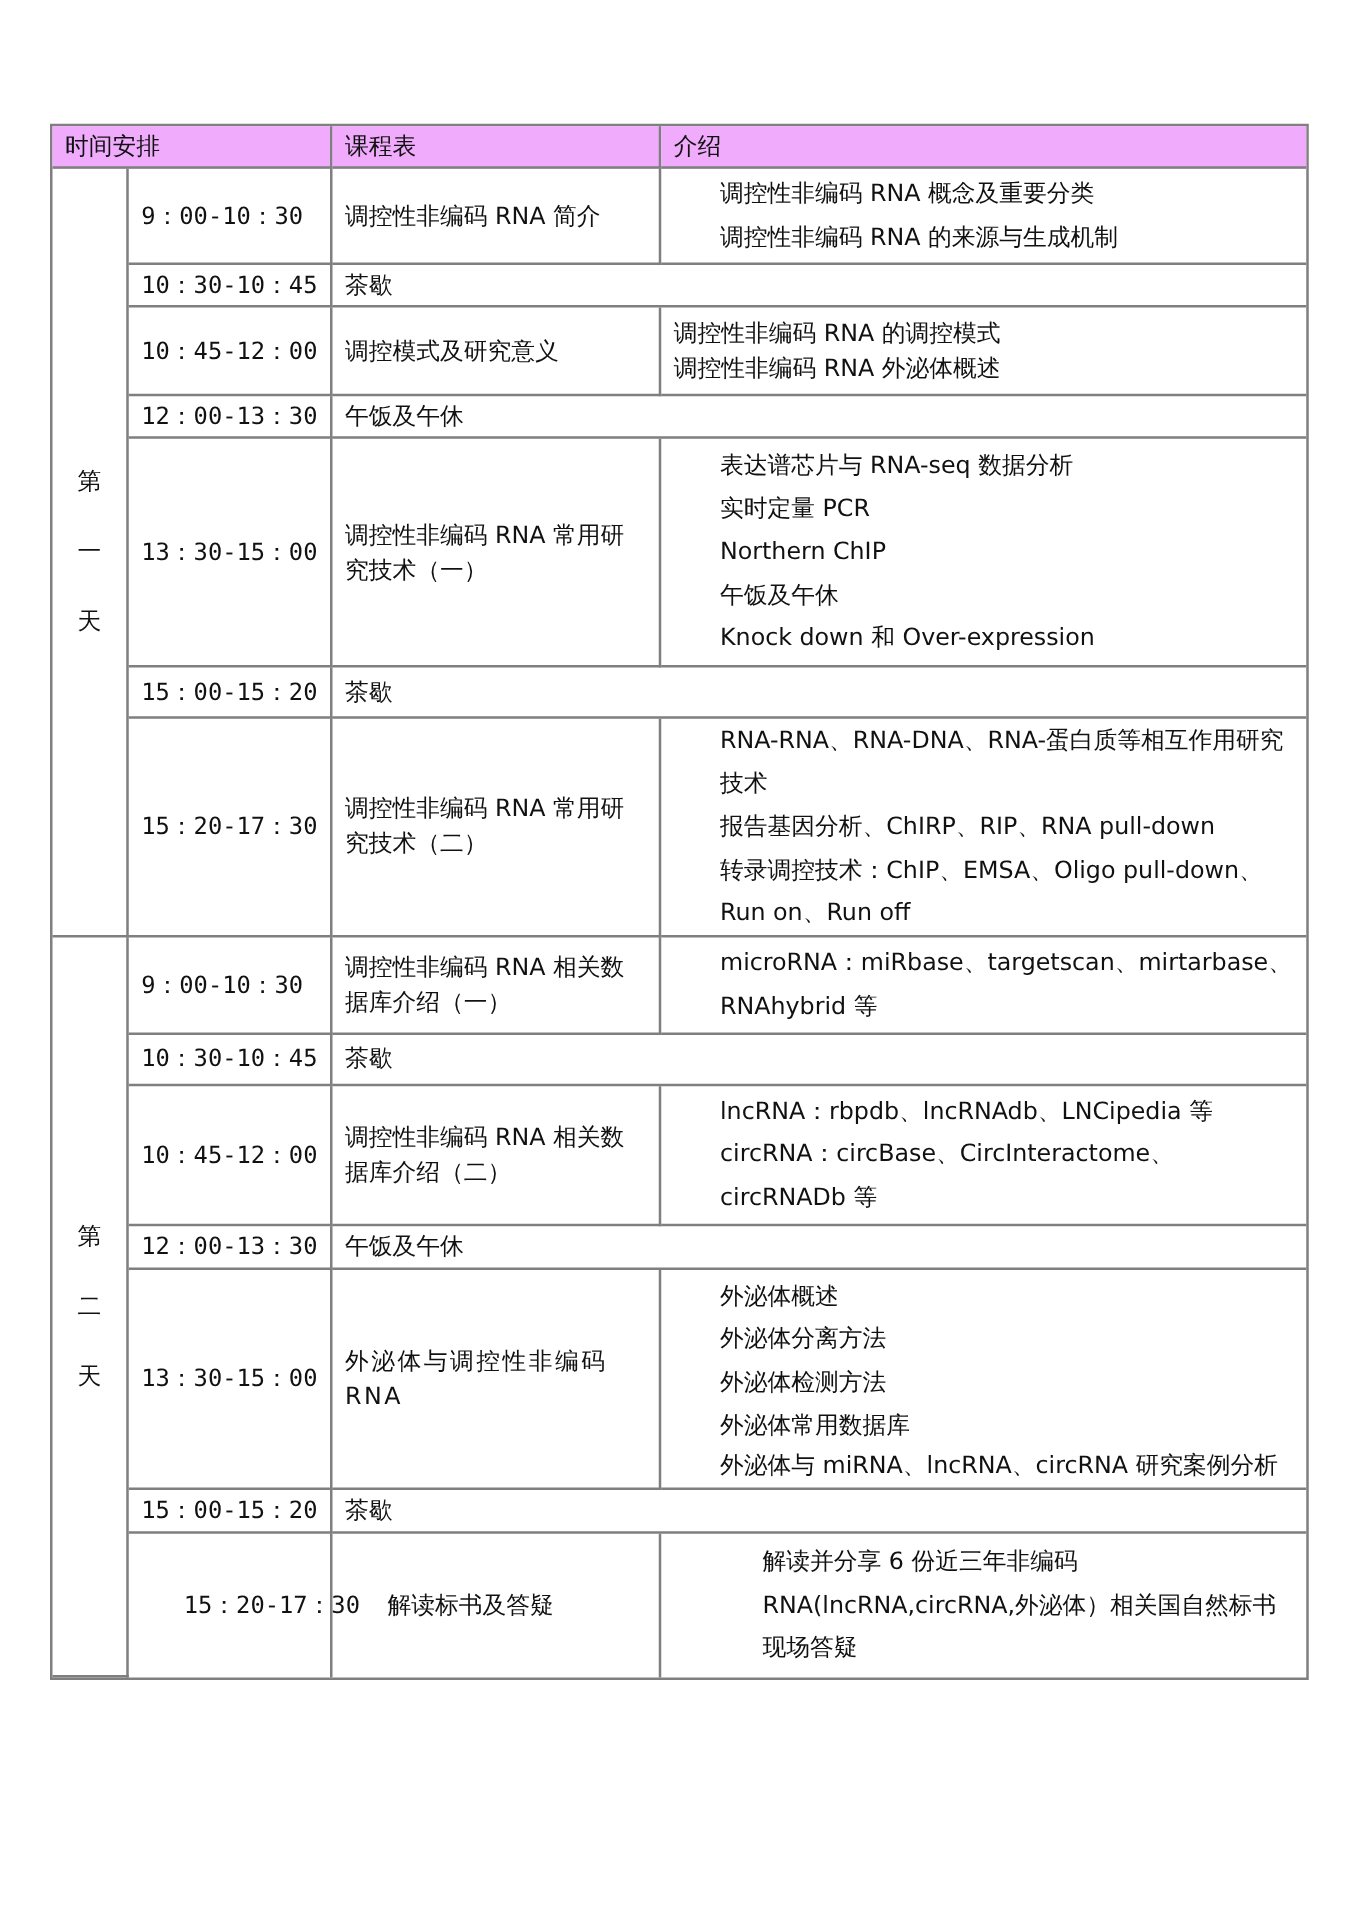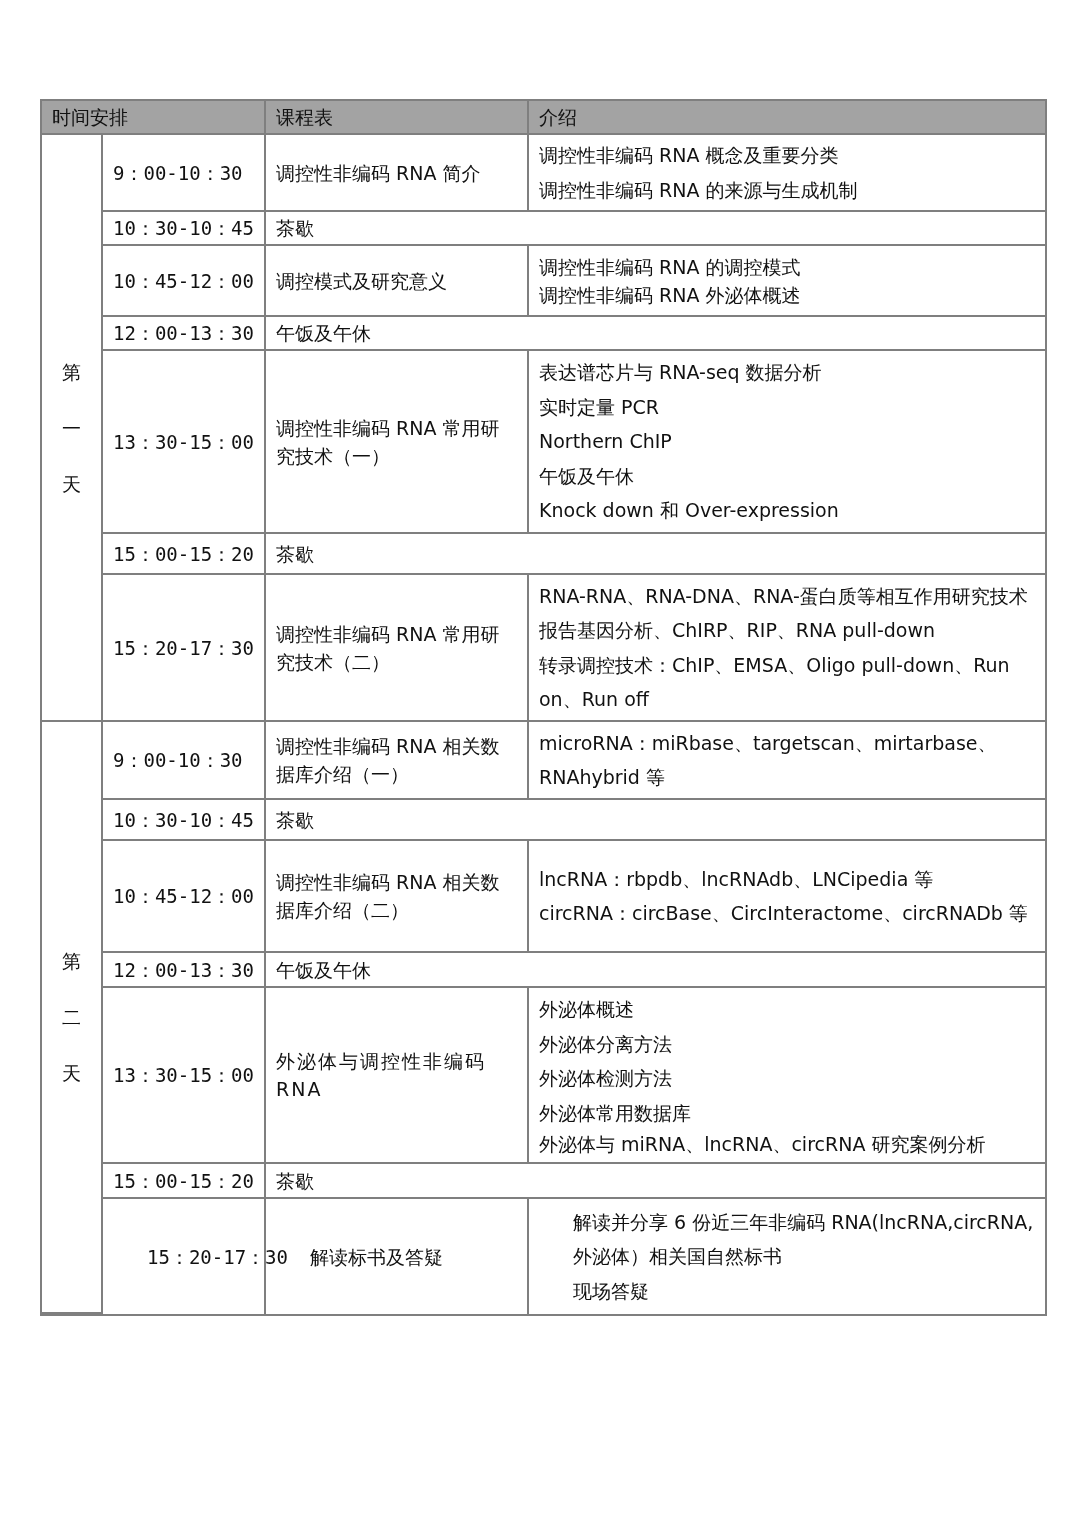--- a/index.html
+++ b/index.html
@@ -10,29 +10,29 @@
     border-collapse: separate; border-spacing: 0;
     border: 2px solid #7f7f7f; table-layout: fixed;
   }
   table.schedule td, table.schedule th {
     border-right: 2px solid #7f7f7f; border-bottom: 2px solid #7f7f7f;
     padding: 0 10px; font-size: 19px; line-height: 28px; vertical-align: middle;
     text-align: left; font-weight: normal; box-sizing: border-box;
   }
   table.schedule tr > *:last-child { border-right: none; }
   table.schedule tr:last-child > * { border-bottom: none; padding-left: 44px; }
-  th { background: #a3a3a3; height: 34px; }
+  th { background: #f0abfc; height: 34px; }
   td.day { text-align: center !important; font-size: 24px; padding: 0;
            border-bottom: none; }
   td.day.d1 { border-bottom: 2px solid #7f7f7f !important; }
   .day-char { display: block; line-height: 56px; }
   td.time { font-family: "DejaVu Sans Mono", "Liberation Mono", monospace; font-size: 18px; white-space: nowrap; }
   .intro-line { display: block; }
   td.intro { padding-top: 2px; padding-bottom: 2px; }
-  .lh34 .intro-line { line-height: 34.5px; }
+  .lh34 .intro-line { line-height: 34.5px; margin-left: 37px; }
   .wide { letter-spacing: 2px; }
 </style>
 </head>
 <body>
 
 <table class="schedule">
   <colgroup>
     <col style="width:61px">
       <col style="width:163px">
       <col style="width:263px">

